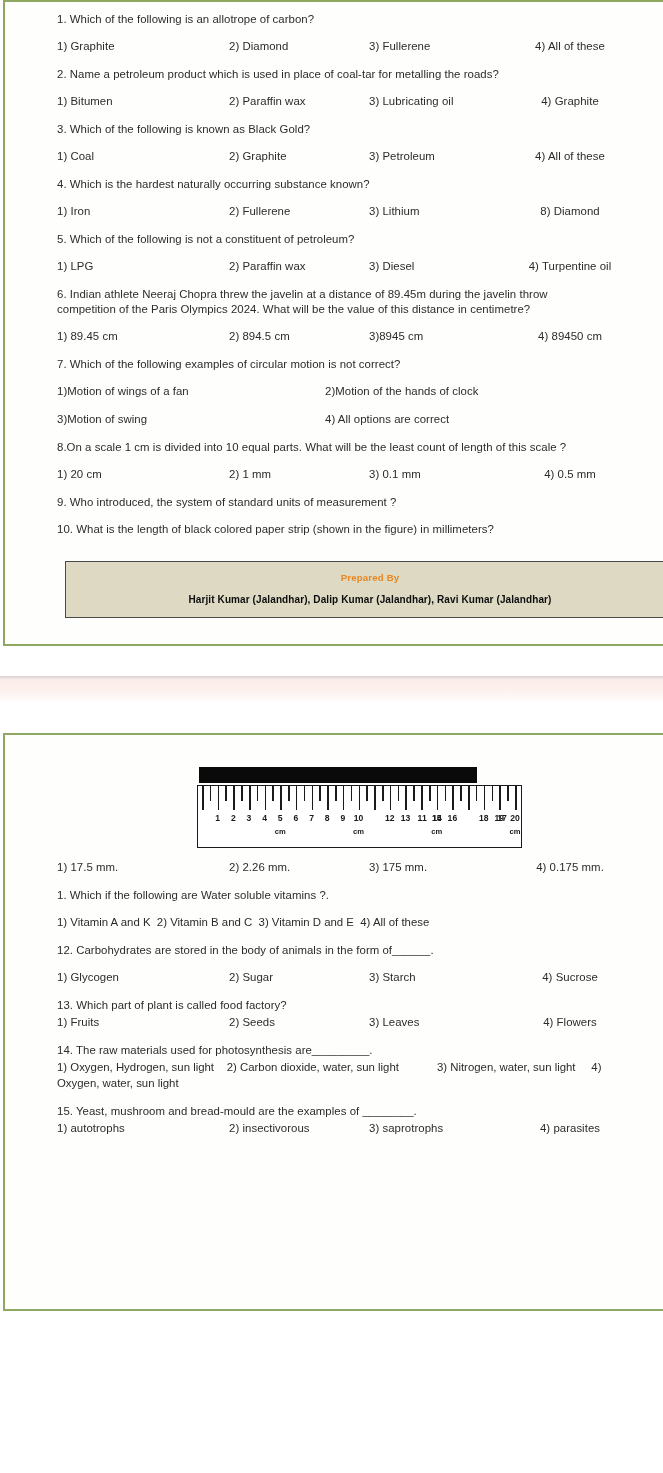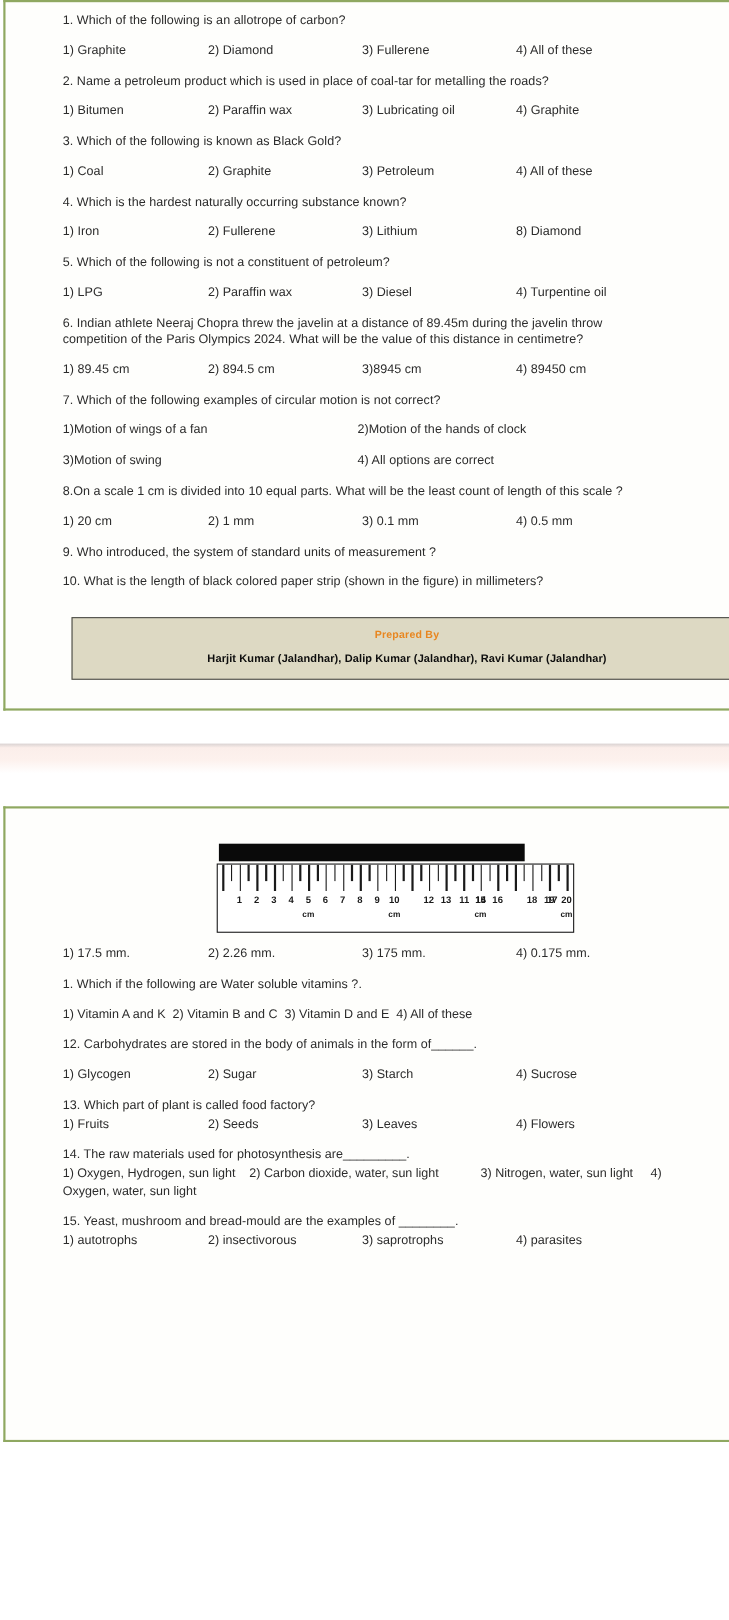--- a/index.html
+++ b/index.html
@@ -58,23 +58,23 @@
     display: flex;
     font-size: 11.4px;
     line-height: 15px;
     margin: 0 0 13px 0;
     color: #2b2b2b;
     letter-spacing: 0.05px;
   }
   .opts span { display: block; }
   
   .c1 { width: 132px; flex: none; }
-  .c2 { width: 140px; flex: none; }
+  .c2 { width: 140px; flex: none; margin-left: 40px; }
   .c3 { width: 140px; flex: none; }
-  .c4 { flex: 1; }
+  .c4 { flex: 1; text-align: center; }
 
   
   .h1 { width: 268px; flex: none; }
   .h2 { flex: 1; }
 
   
   .opts-inline {
     font-size: 11.4px;
     line-height: 15px;
     margin: 0 0 13px 0;

